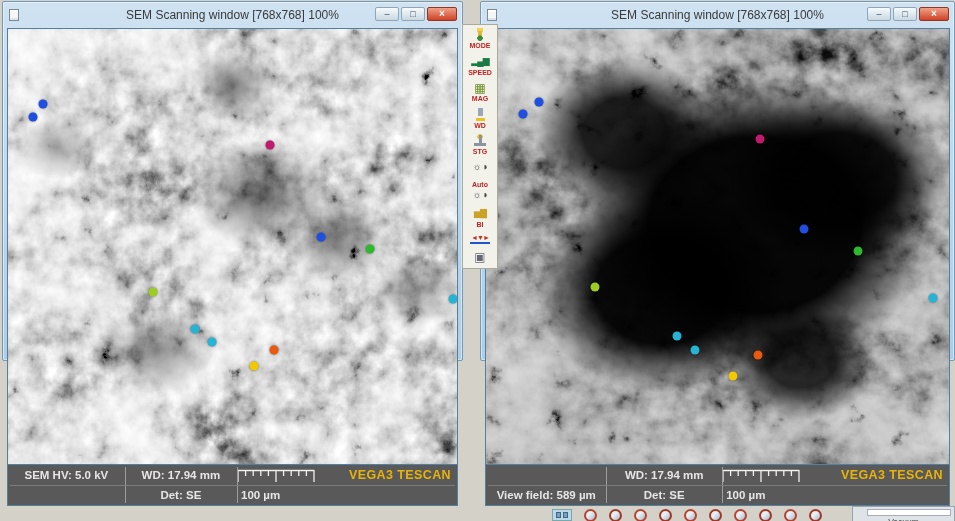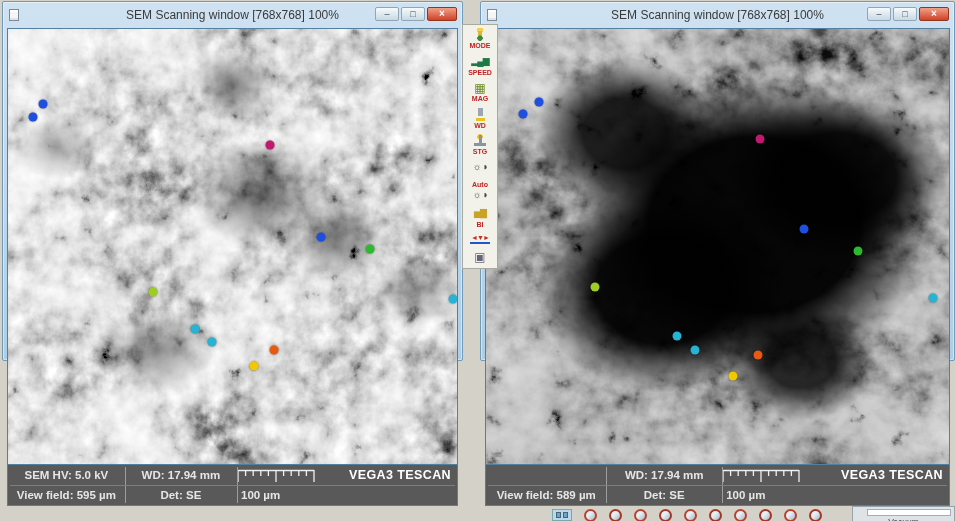--- a/index.html
+++ b/index.html
@@ -60,21 +60,21 @@
   .marker{position:absolute;width:9px;height:9px;border-radius:50%;
     transform:translate(-50%,-50%);box-shadow:0 0 2px rgba(0,0,0,.45);}
 
   
   .info{position:relative;height:41px;background:#595959;border:1px solid #54809f;border-top:none;}
   .cell{position:absolute;display:flex;align-items:center;justify-content:center;
     color:#e6e6e6;font-size:11.5px;font-weight:bold;height:20px;white-space:nowrap;}
   .r1{top:0;} .r2{top:20px;}
   .c1{left:0;width:26%;text-align:right;} .c2{left:26%;width:25%;}
   .c3{left:51%;width:84px;justify-content:flex-start;padding-left:4px;}
-  .brand{right:6px;justify-content:flex-end;font-size:12.5px;letter-spacing:.4px;color:#ffffff;}
+  .brand{right:6px;justify-content:flex-end;font-size:12.5px;letter-spacing:.4px;color:#eab308;}
   .vdiv{position:absolute;top:2px;bottom:2px;width:1px;background:#9d9d9d;}
   .hdiv{position:absolute;left:2px;right:2px;top:20px;height:1px;background:#7d7d7d;}
   .ruler{position:absolute;left:51%;top:4px;}
 
   
   .side-toolbar{position:absolute;left:462px;top:24px;width:36px;height:245px;
     background:#f2f1ea;border:1px solid #a9a9a0;display:flex;flex-direction:column;
     align-items:center;justify-content:space-between;padding:3px 0;z-index:5;}
   .tool{display:flex;flex-direction:column;align-items:center;line-height:1;}
   .tool.label-top{flex-direction:column-reverse;}
@@ -197,21 +197,20 @@
       <div class="marker" style="left: 445px; top: 270px; background: rgb(39, 180, 212);"></div>
       <div class="marker" style="left: 187px; top: 300px; background: rgb(39, 180, 212);"></div>
       <div class="marker" style="left: 204px; top: 313px; background: rgb(39, 180, 212);"></div>
       <div class="marker" style="left: 266px; top: 321px; background: rgb(232, 90, 16);"></div>
       <div class="marker" style="left: 246px; top: 337px; background: rgb(242, 201, 0);"></div>
     </div>
   <div class="info">
     <div class="cell r1 c1">SEM HV: 5.0 kV</div>
     <div class="cell r1 c2">WD: 17.94 mm</div>
     <div class="cell r1 brand">VEGA3 TESCAN</div>
-    <div class="cell r2 c1">View field: 595 µm</div>
     <div class="cell r2 c2">Det: SE</div>
     <div class="cell r2 c3">100 µm</div>
     <svg class="ruler" width="78" height="13">
       <g stroke="#f0f0f0" stroke-width="1.3" fill="none">
         <line x1="1" y1="1.5" x2="77" y2="1.5"></line>
         <line x1="1" y1="1" x2="1" y2="13"></line>
           <line x1="39" y1="1" x2="39" y2="13"></line>
           <line x1="77" y1="1" x2="77" y2="13"></line>
         <line x1="8.6" y1="1" x2="8.6" y2="7"></line>
           <line x1="16.2" y1="1" x2="16.2" y2="7"></line>

